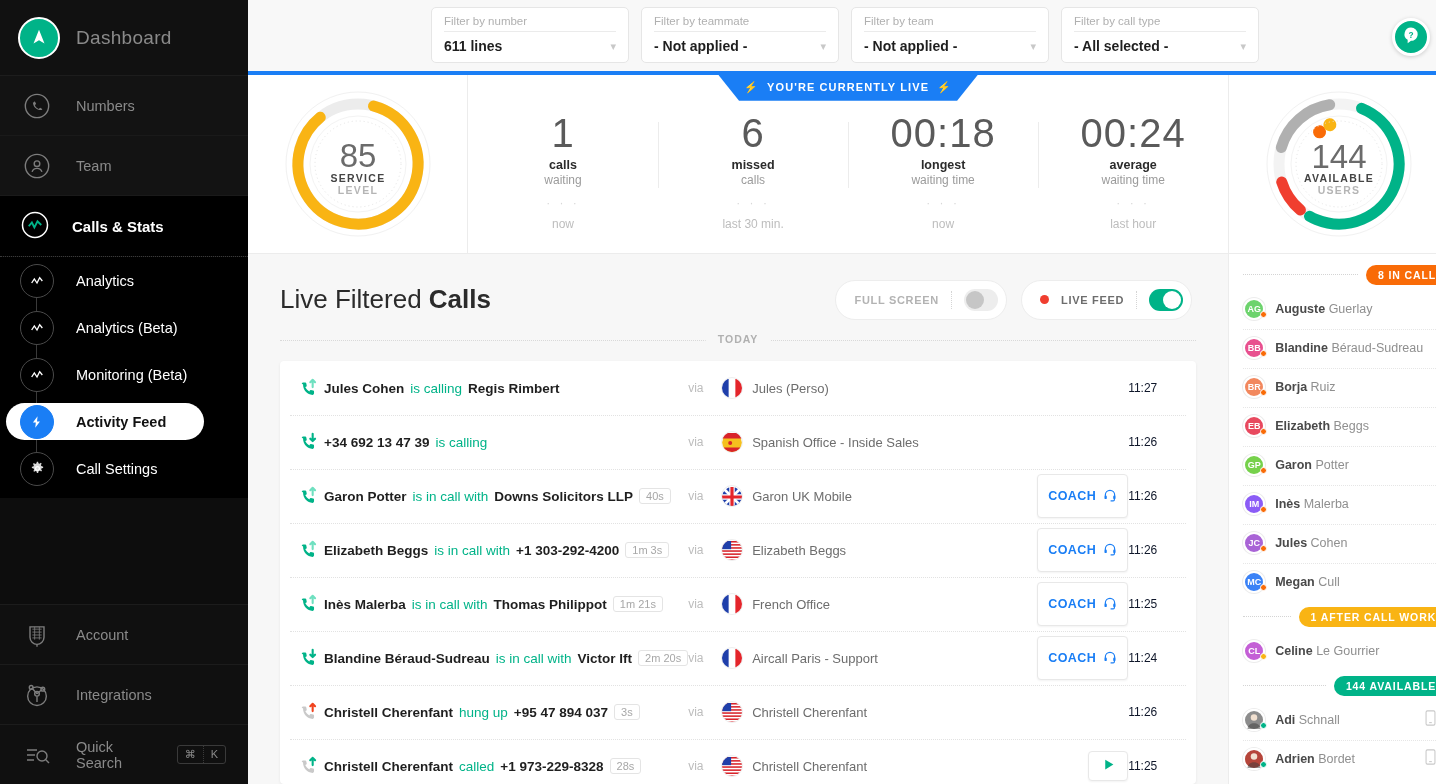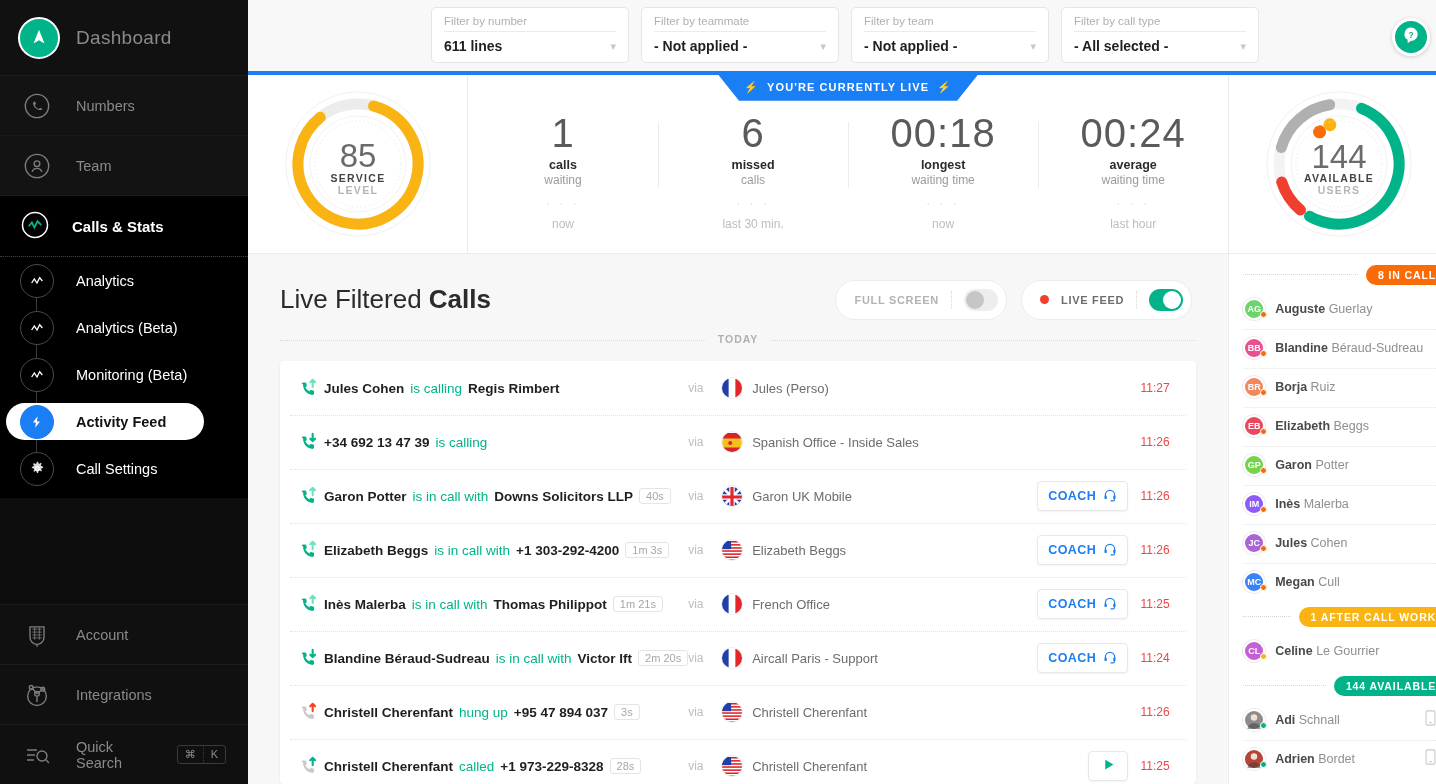--- a/index.html
+++ b/index.html
@@ -149,29 +149,29 @@
   .c-text .act { color:#00b388; }
   .c-text .nm { font-weight:bold; }
   .dur { border:1px solid #e4e4e4; border-radius:3px; padding:1px 6px; font-size:11px; color:#a7a7a7; }
   .via-wrap { margin-left:auto; display:flex; align-items:center; gap:9px; width: 330px; flex:0 0 330px;}
   .via { font-size:12px; color:#bdbdbd; width:24px; }
   .flag { width: 22px; height:22px; border-radius:50%; overflow:hidden; border:1px solid #eee; background:#fff;
           display:flex; flex:0 0 22px; }
   .line-name { font-size: 13px; color:#6d6d6d; }
   .act-wrap { width: 110px; flex:0 0 110px; display:flex; justify-content:flex-end; }
   .coach-btn {
-    border:1px solid #e8e8e8; border-radius:4px; background:#fff; height: 30px;
+    border:1px solid #e8e8e8; border-radius:4px; background:#fff; height: 44px;
     display:flex; align-items:center; gap:7px; padding: 0 10px; cursor:pointer;
     font-size: 12.5px; font-weight:bold; color:#1a7ef5; letter-spacing:.4px; box-shadow:0 1px 2px rgba(0,0,0,.05);
   }
   .play-btn {
     border:1px solid #e8e8e8; border-radius:4px; background:#fff; width:40px; height:30px;
     display:flex; align-items:center; justify-content:center; cursor:pointer; box-shadow:0 1px 2px rgba(0,0,0,.05);
   }
-  .time { width: 54px; flex:0 0 54px; text-align:center; font-size:12px; color:#ef4444;}
+  .time { width: 54px; flex:0 0 54px; text-align:left; font-size:12px; color:#0f172a;}
 
   
   .rpanel { width: 220px; flex:0 0 220px; background:#fff; border-left:1px solid #ececec; position:relative;
             padding-top: 6px; overflow:hidden;}
   .rp-badge-row { display:flex; align-items:center; height: 30px; position:relative; }
   .rp-badge-row .dline { flex:1 1 auto; border-top:1px dotted #d4d4d4; margin-left: 14px;}
   .rp-badge { color:#fff; font-size:10.5px; font-weight:bold; letter-spacing:.9px; padding: 4px 12px;
               border-radius: 11px 0 0 11px; margin-left: 8px; white-space:nowrap;}
 
   .user-row { height: 39px; display:flex; align-items:center; gap:10px; padding: 0 12px 0 14px; position:relative;}

